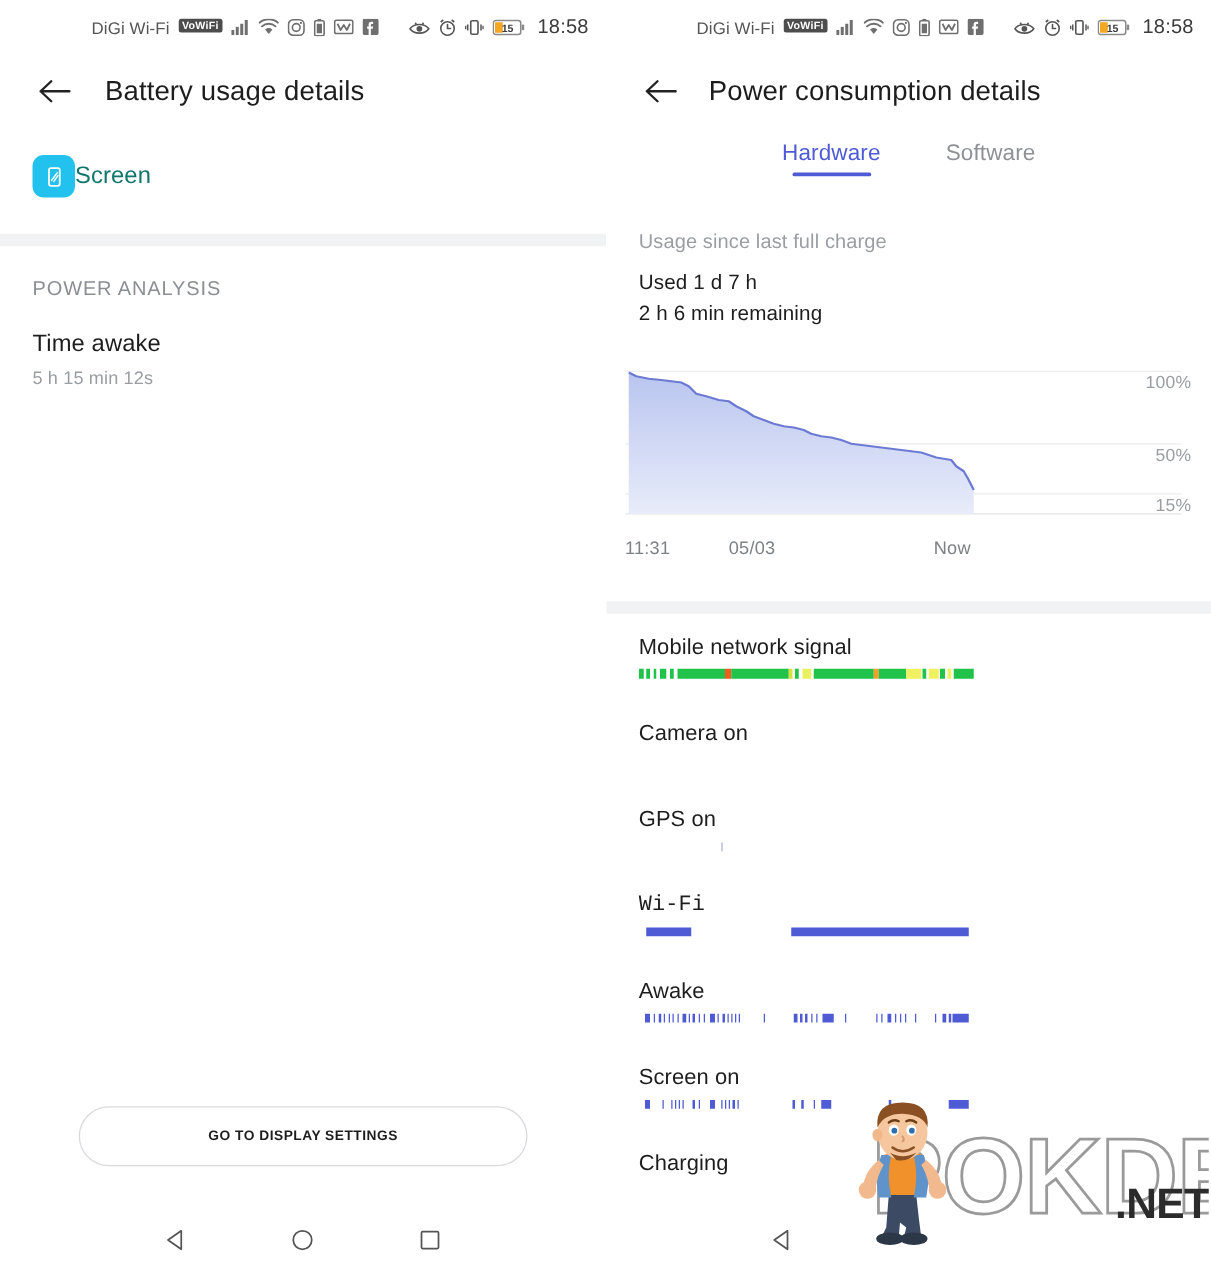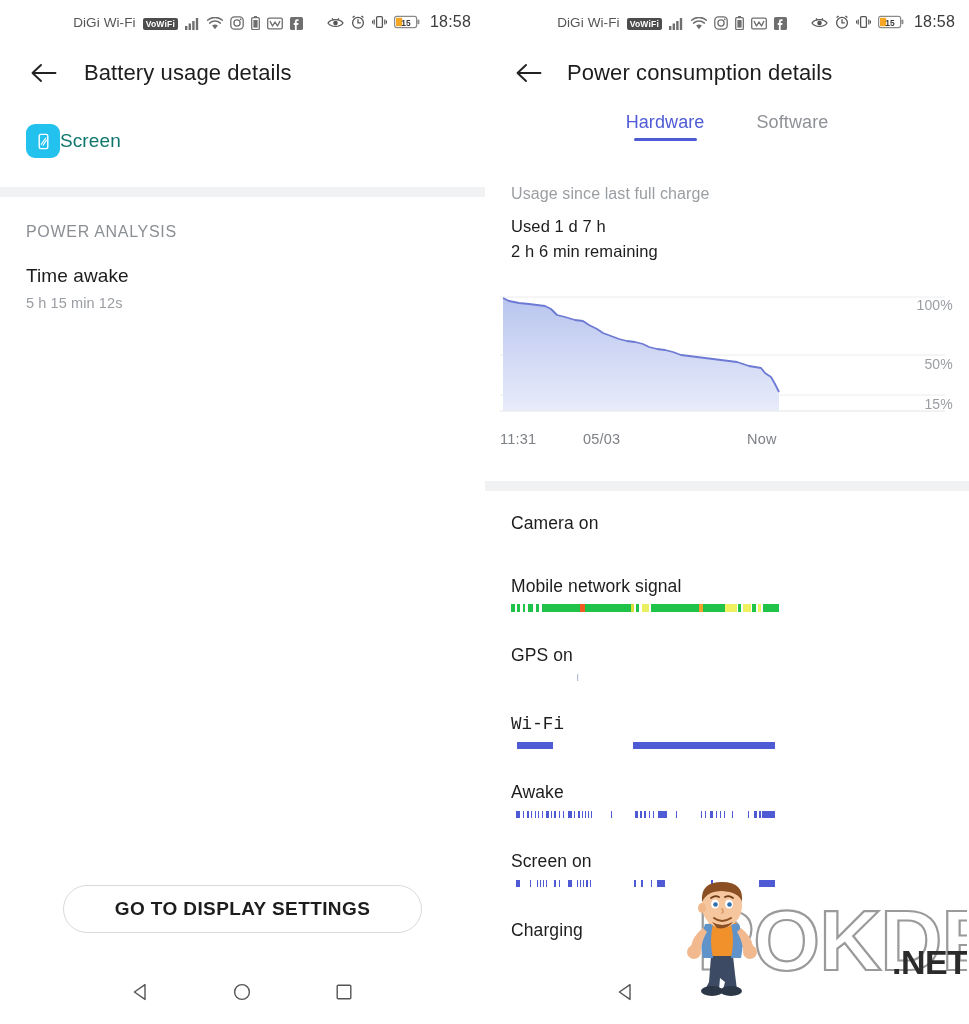--- a/index.html
+++ b/index.html
@@ -14,21 +14,21 @@
   .panel{position:relative;height:1024px;background:#fff;overflow:hidden;}
   .panel-left{width:485px;}
   .panel-right{width:484px;}
 
   
   .statusbar{
     height:44px;display:flex;align-items:center;
     font-size:15px;color:#4a4a4a;
     padding:0 14px 0 0;box-sizing:border-box;
   }
-  .sb-left{display:flex;align-items:flex-end;gap:7px;margin-left:auto;}
+  .sb-left{display:flex;align-items:flex-start;gap:7px;margin-left:auto;}
   .sb-right{display:flex;align-items:center;gap:7px;margin-left:24px;}
   .sb-carrier{font-size:13.5px;color:#555;letter-spacing:.1px;white-space:nowrap;}
   .vowifi{
     background:#4d4d4d;color:#fff;font-size:8.5px;font-weight:bold;
     padding:1.5px 3px;border-radius:2px;letter-spacing:.2px;line-height:1;
     display:inline-block;
   }
   .sb-ico{display:inline-flex;align-items:center;justify-content:center;}
   .sb-time{font-size:16px;color:#3c3c3c;letter-spacing:.2px;margin-left:3px;}
   .battpct{
@@ -55,21 +55,21 @@
     font-size:16px;color:#8b8f94;letter-spacing:.7px;
     padding:26px 0 0 26px;font-weight:500;
   }
   .stat-title{font-size:19px;color:#1d1d1d;padding:24px 0 0 26px;letter-spacing:.1px;}
   .stat-sub{font-size:14.5px;color:#9a9ea3;padding:8px 0 0 26px;letter-spacing:.1px;}
 
   .cta-wrap{position:absolute;left:0;right:0;bottom:91px;display:flex;justify-content:center;}
   .cta{
     width:357px;height:46px;border-radius:24px;border:1px solid #d8dadd;
     background:#fff;display:flex;align-items:center;justify-content:center;
-    font-size:19px;font-weight:bold;color:#1d1d1d;letter-spacing:.4px;cursor:pointer;
+    font-size:11px;font-weight:bold;color:#1d1d1d;letter-spacing:.4px;cursor:pointer;
   }
 
   
   .navbar{
     position:absolute;left:0;right:0;bottom:0;height:64px;
     display:flex;align-items:center;justify-content:space-around;
     padding:0 90px;box-sizing:border-box;
   }
   .navbtn{width:42px;height:42px;display:flex;align-items:center;justify-content:center;cursor:pointer;}
 
@@ -366,25 +366,20 @@
       <div class="ylab" style="top:67px;">50%</div>
       <div class="ylab" style="top:107px;">15%</div>
     </div>
     <div class="xaxis">
       <div class="xlab" style="left:15px;">11:31</div>
       <div class="xlab" style="left:98px;">05/03</div>
       <div class="xlab" style="left:262px;">Now</div>
     </div>
 
     <div class="divider-block2"></div>
-
-    <div class="trow" style="margin-top:22px;">
-      <div class="trow-label">Camera on</div>
-      <div class="track"></div>
-    </div>
 
     <div class="trow" style="margin-top:16px;">
       <div class="trow-label">Mobile network signal</div>
       <div class="track">
         <svg width="270" height="14" viewBox="0 0 270 14">
           <rect x="0" y="3" width="4" height="8" fill="#21c24a"></rect>
           <rect x="6" y="3" width="3" height="8" fill="#21c24a"></rect>
           <rect x="12" y="3" width="2" height="8" fill="#21c24a"></rect>
           <rect x="17" y="3" width="5" height="8" fill="#21c24a"></rect>
           <rect x="25" y="3" width="3" height="8" fill="#21c24a"></rect>
@@ -398,20 +393,25 @@
           <rect x="188" y="3" width="4" height="8" fill="#f0a028"></rect>
           <rect x="192" y="3" width="22" height="8" fill="#21c24a"></rect>
           <rect x="214" y="3" width="12" height="8" fill="#eff161"></rect>
           <rect x="227" y="3" width="3" height="8" fill="#21c24a"></rect>
           <rect x="232" y="3" width="8" height="8" fill="#eff161"></rect>
           <rect x="241" y="3" width="4" height="8" fill="#21c24a"></rect>
           <rect x="247" y="3" width="3" height="8" fill="#eff161"></rect>
           <rect x="252" y="3" width="16" height="8" fill="#21c24a"></rect>
         </svg>
       </div>
+    </div>
+
+    <div class="trow" style="margin-top:22px;">
+      <div class="trow-label">Camera on</div>
+      <div class="track"></div>
     </div>
 
     <div class="trow" style="margin-top:22px;">
       <div class="trow-label">GPS on</div>
       <div class="track">
         <svg width="270" height="14" viewBox="0 0 270 14">
           <rect x="66" y="4" width="1.2" height="7" fill="#b9bcd8"></rect>
         </svg>
       </div>
     </div>

